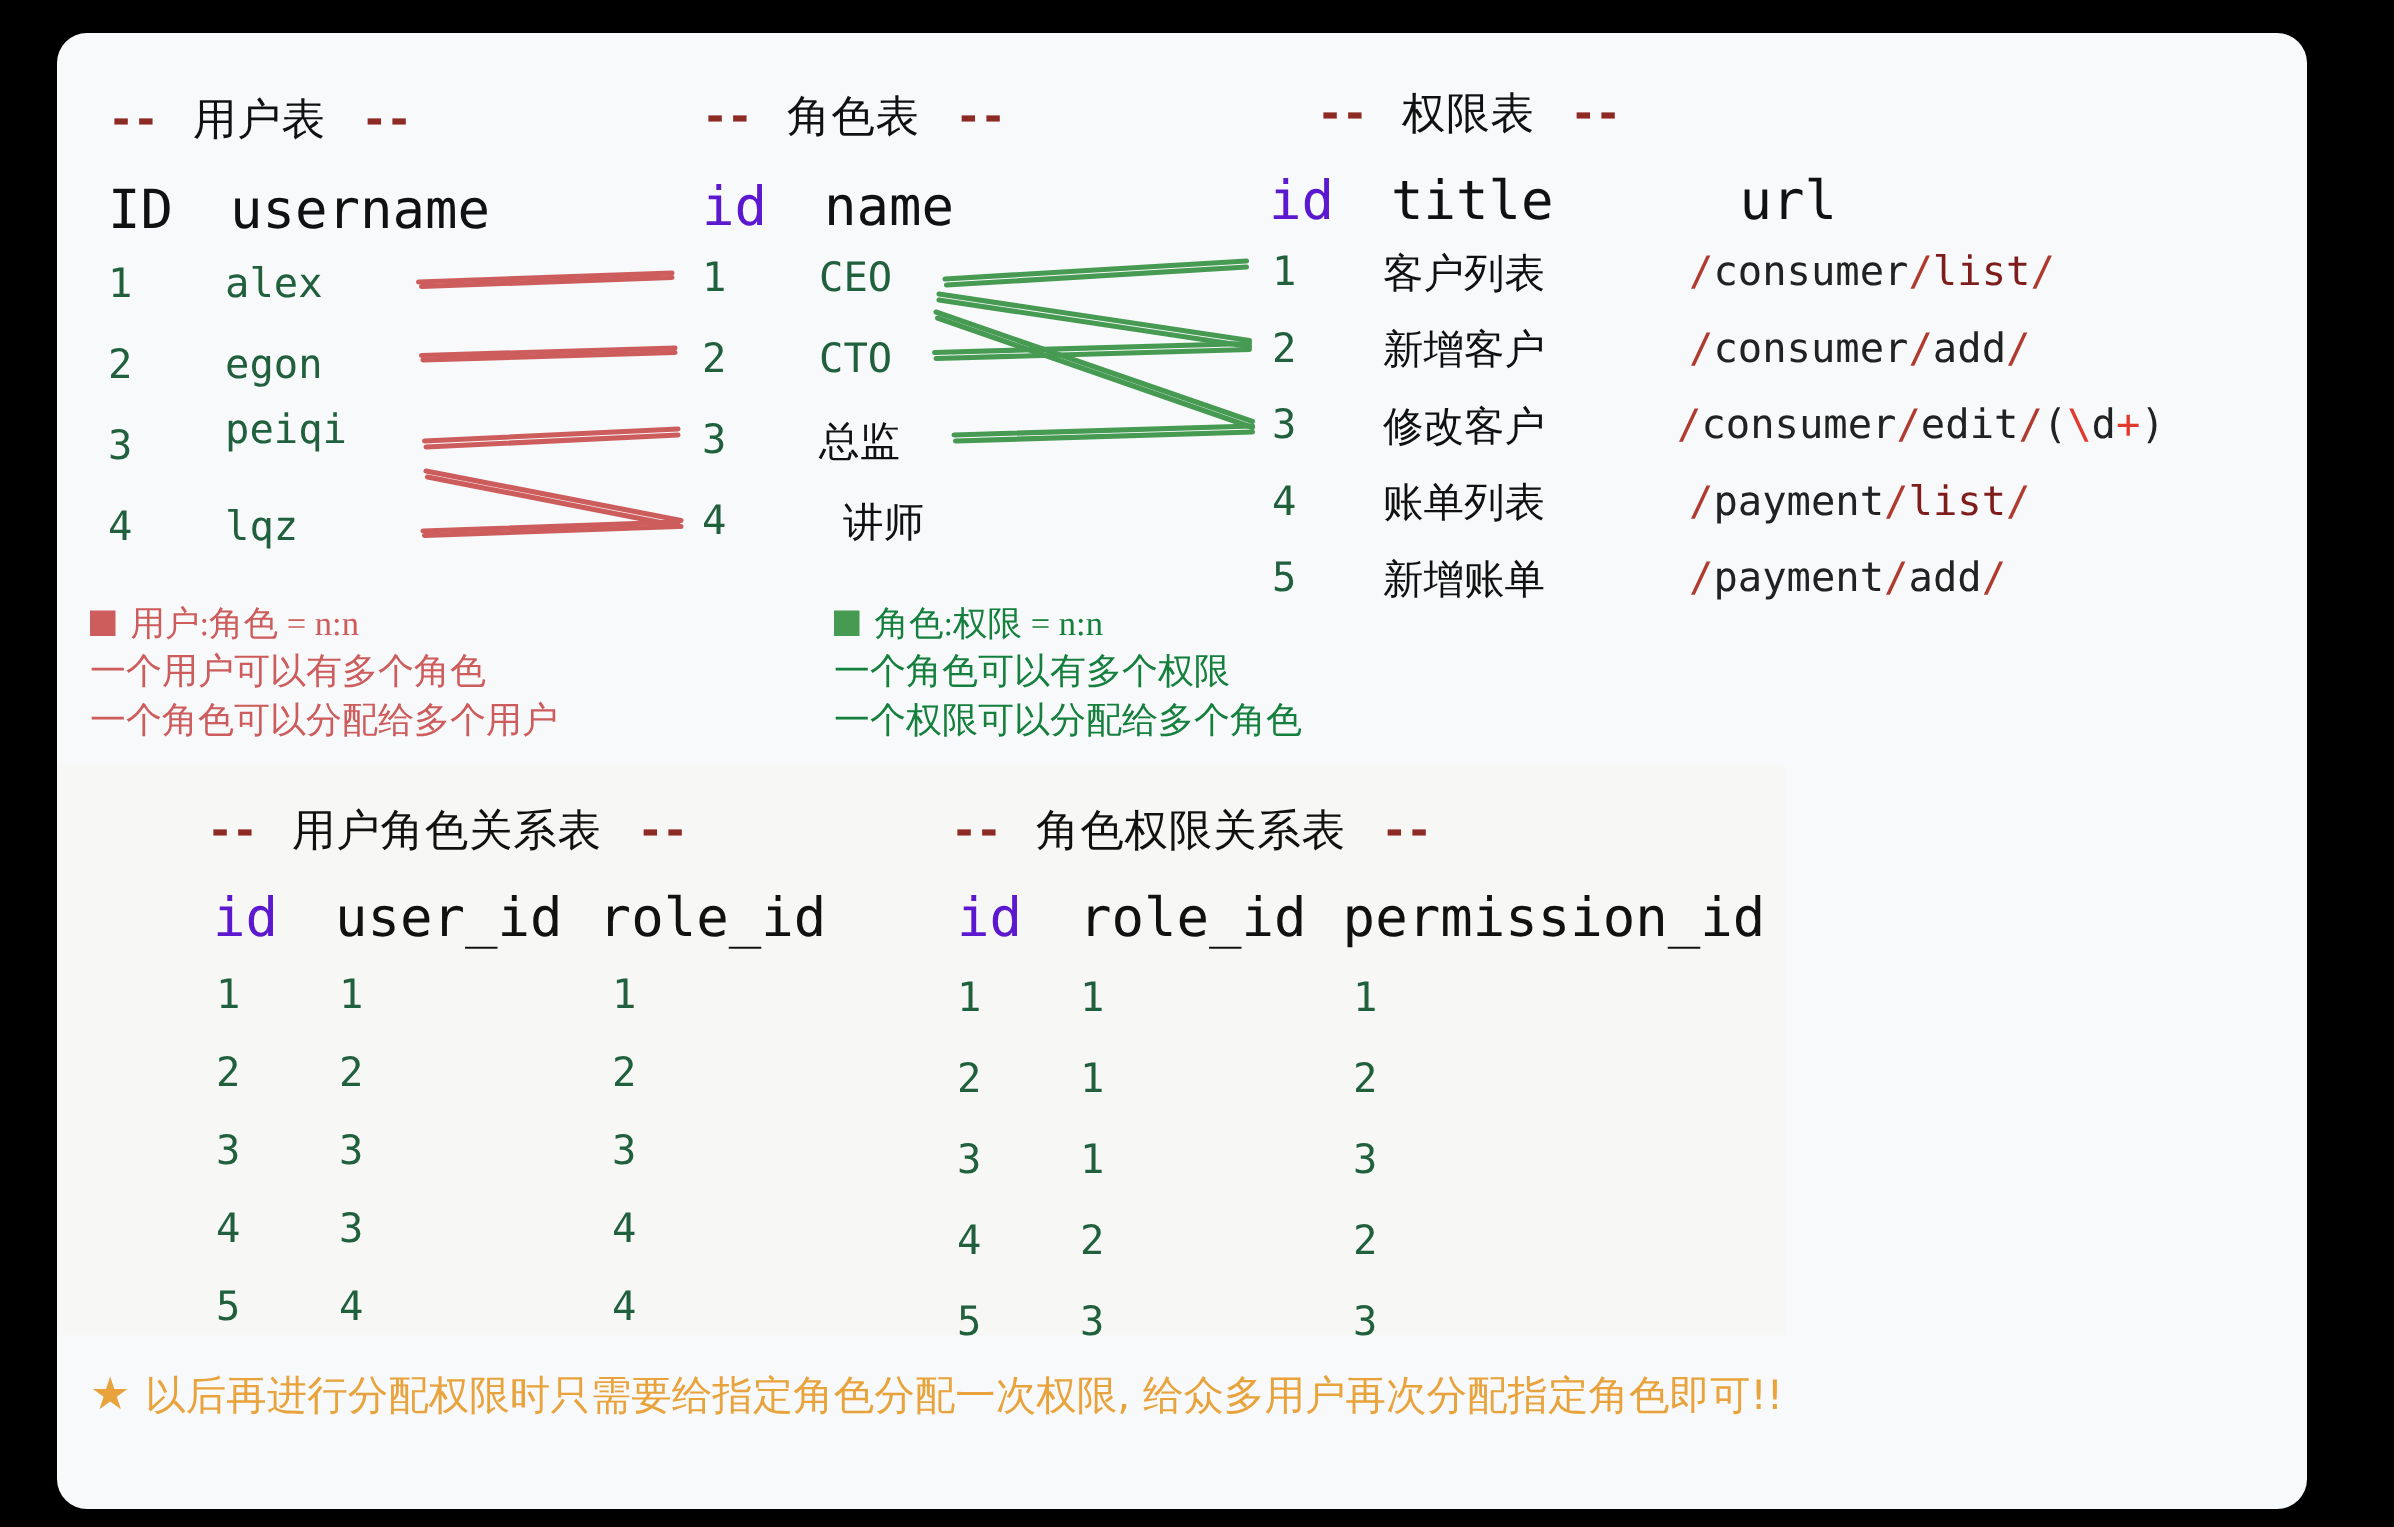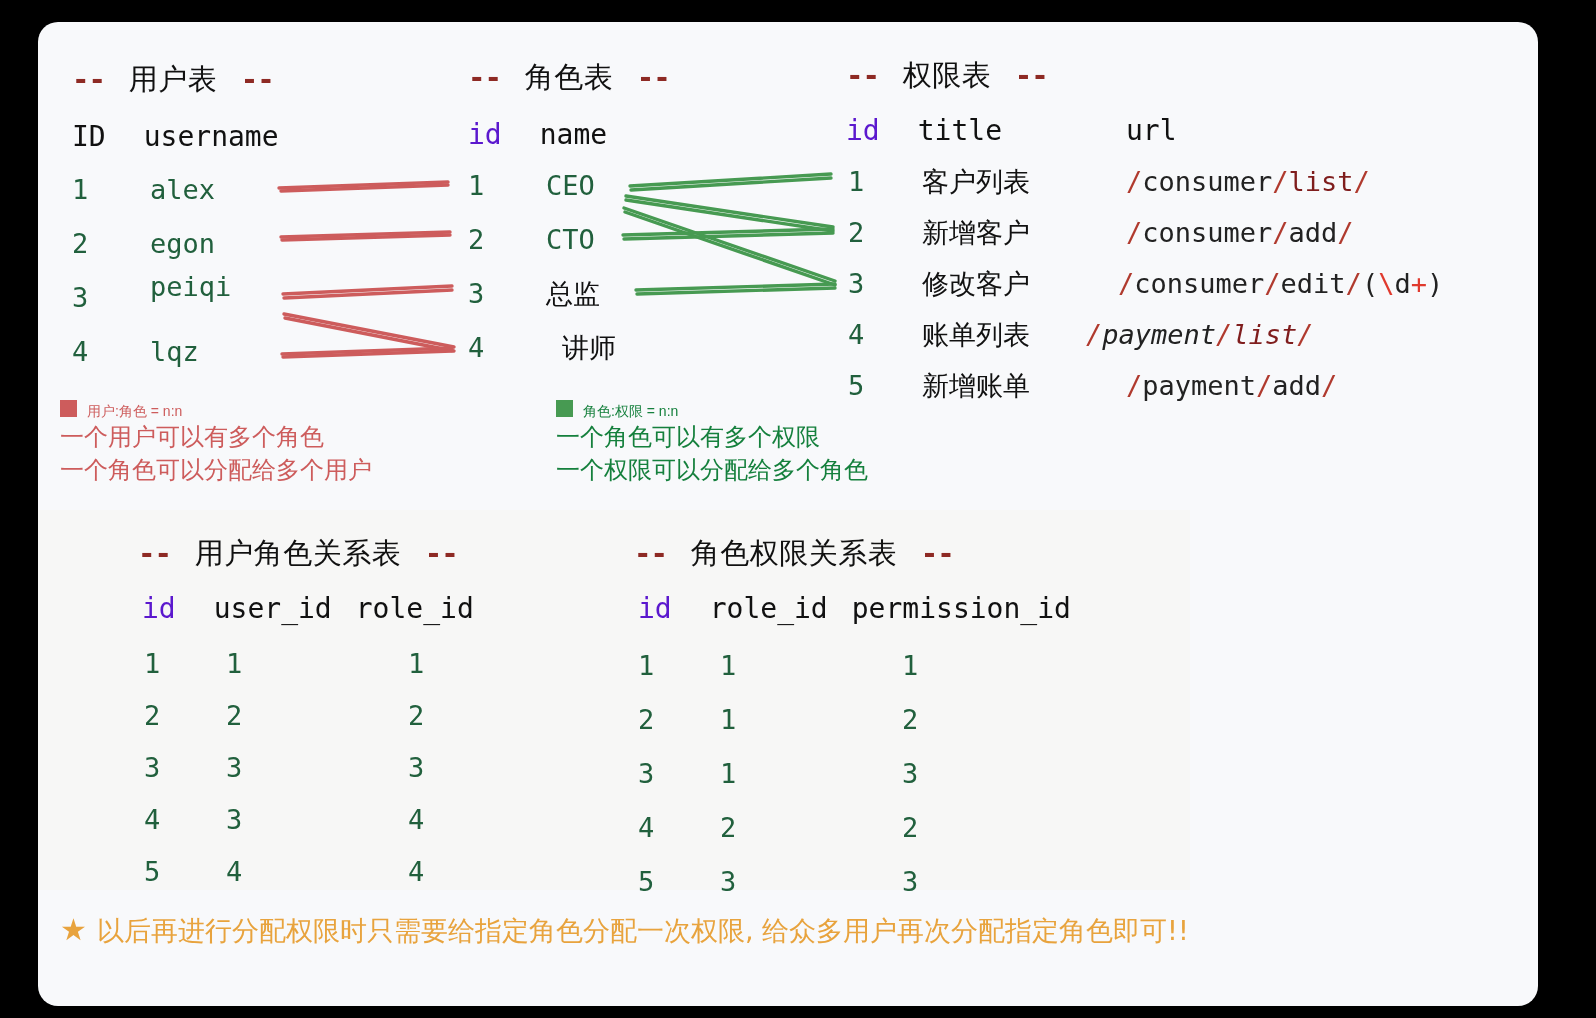--- a/index.html
+++ b/index.html
@@ -54,21 +54,21 @@
     font-weight: 700;
     letter-spacing: -1px;
   }
 
   
   .tbl {
     position: absolute;
   }
   .hdr {
     font-family: "DejaVu Sans Mono", "Liberation Mono", monospace;
-    font-size: 28px;
+    font-size: 36px;
     color: #111111;
     white-space: nowrap;
   }
   .hdr .kw {
     color: #5B18CE;
   }
   .cell {
     position: absolute;
     white-space: nowrap;
     font-size: 27px;
@@ -94,22 +94,22 @@
     white-space: nowrap;
   }
   .legend .swatch {
     display: inline-block;
     width: 17px;
     height: 17px;
     vertical-align: -1px;
     margin-right: 10px;
   }
   .legend .head {
-    font-size: 14px;
-    font-family: Liberation Sans, sans-serif;
+    font-size: 23px;
+    font-family: Liberation Serif, serif;
   }
   .legend .line {
     display: block;
     font-size: 24px;
     font-family: "DejaVu Sans", sans-serif;
     line-height: 1.36;
   }
   .legend.red .swatch { background: #cd5c5c; }
   .legend.red .head, .legend.red .line { color: #cd5c5c; }
   .legend.green .swatch { background: #479a52; }
@@ -179,21 +179,21 @@
       <div class="cell" style="left:430px; top:148px;">1</div>
       <div class="cell" style="left:508px; top:148px;">CEO</div>
       <div class="cell" style="left:430px; top:202px;">2</div>
       <div class="cell" style="left:508px; top:202px;">CTO</div>
       <div class="cell" style="left:430px; top:256px;">3</div>
       <div class="cell cjk-cell" style="left:508px; top:254px;">总监</div>
       <div class="cell" style="left:430px; top:310px;">4</div>
       <div class="cell cjk-cell" style="left:508px; top:308px;margin-left:16px;">讲师</div>
     </div>
 
-    <div class="tbl-title" style="left:808px; top:34px;">
+    <div class="tbl-title" style="left:840px; top:34px;">
       <span class="dash">--</span>
       <span class="cjk" style="margin:0 14px;">权限表</span>
       <span class="dash">--</span>
     </div>
     <div class="hdr" style="position:absolute; left:808px; top:92px;">
       <span class="kw">id</span><span style="display:inline-block;width:38px;"></span><span>title</span><span style="display:inline-block;width:124px;"></span><span>url</span>
     </div>
     <div class="tbl">
       <div class="cell" style="left:810px; top:144px;">1</div>
       <div class="cell cjk-cell" style="left:884px; top:142px;">客户列表</div>
@@ -202,21 +202,21 @@
       <div class="cell" style="left:810px; top:195px;">2</div>
       <div class="cell cjk-cell" style="left:884px; top:193px;">新增客户</div>
       <div class="cell url-cell" style="left:1088px; top:195px;"><span class="sl">/</span><span class="pn">consumer</span><span class="sl">/</span><span class="pn">add</span><span class="sl">/</span></div>
 
       <div class="cell" style="left:810px; top:246px;">3</div>
       <div class="cell cjk-cell" style="left:884px; top:244px;">修改客户</div>
       <div class="cell url-cell" style="left:1080px; top:246px;"><span class="sl">/</span><span class="pn">consumer</span><span class="sl">/</span><span class="pn">edit</span><span class="sl">/</span><span class="pn">(</span><span class="re">\</span><span class="pn">d</span><span class="re">+</span><span class="pn">)</span></div>
 
       <div class="cell" style="left:810px; top:297px;">4</div>
       <div class="cell cjk-cell" style="left:884px; top:295px;">账单列表</div>
-      <div class="cell url-cell" style="left:1048px; top:297px;font-style:italic;"><span class="sl">/</span><span class="pn">payment</span><span class="sl">/</span><span class="kw">list</span><span class="sl">/</span></div>
+      <div class="cell url-cell" style="left:1088px; top:297px;"><span class="sl">/</span><span class="pn">payment</span><span class="sl">/</span><span class="kw">list</span><span class="sl">/</span></div>
 
       <div class="cell" style="left:810px; top:348px;">5</div>
       <div class="cell cjk-cell" style="left:884px; top:346px;">新增账单</div>
       <div class="cell url-cell" style="left:1088px; top:348px;"><span class="sl">/</span><span class="pn">payment</span><span class="sl">/</span><span class="pn">add</span><span class="sl">/</span></div>
     </div>
 
     <svg id="links" viewBox="0 0 1500 950">
       <g stroke="#cd5c5c" stroke-width="3.4" stroke-linecap="round" fill="none">
         <path d="M 241 166 L 410 160"></path>
         <path d="M 243 169 L 410 163"></path>

